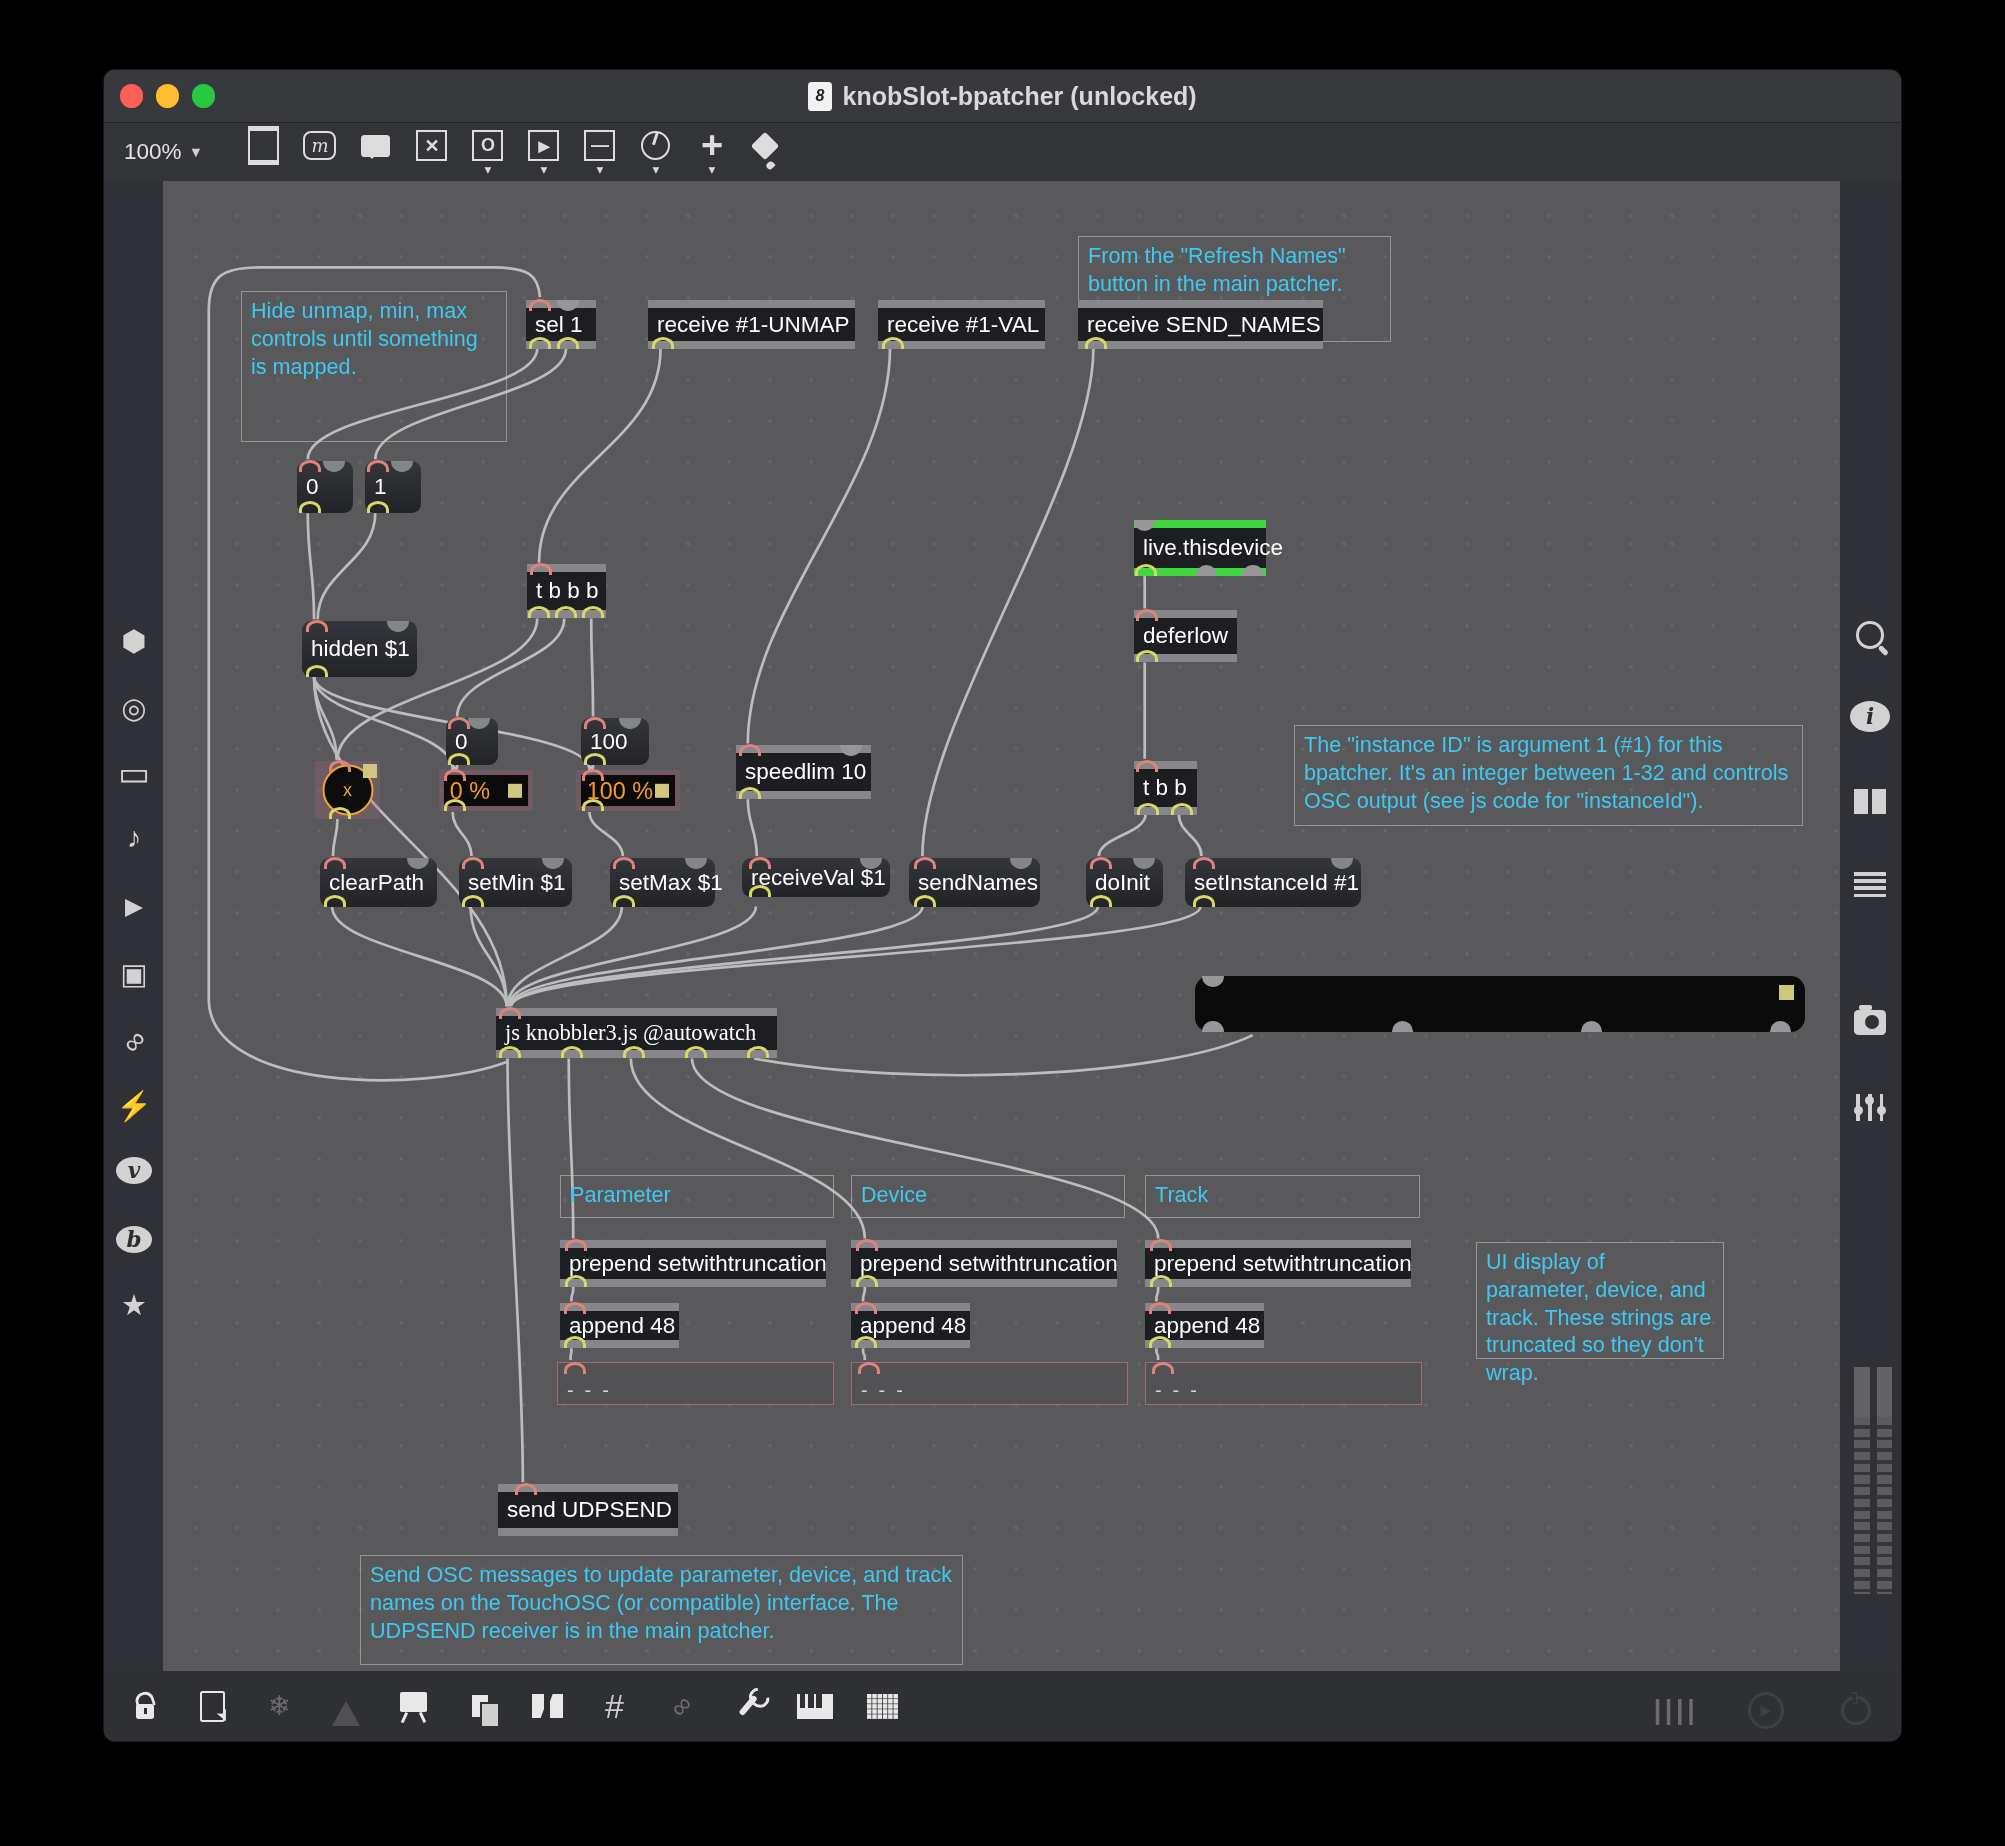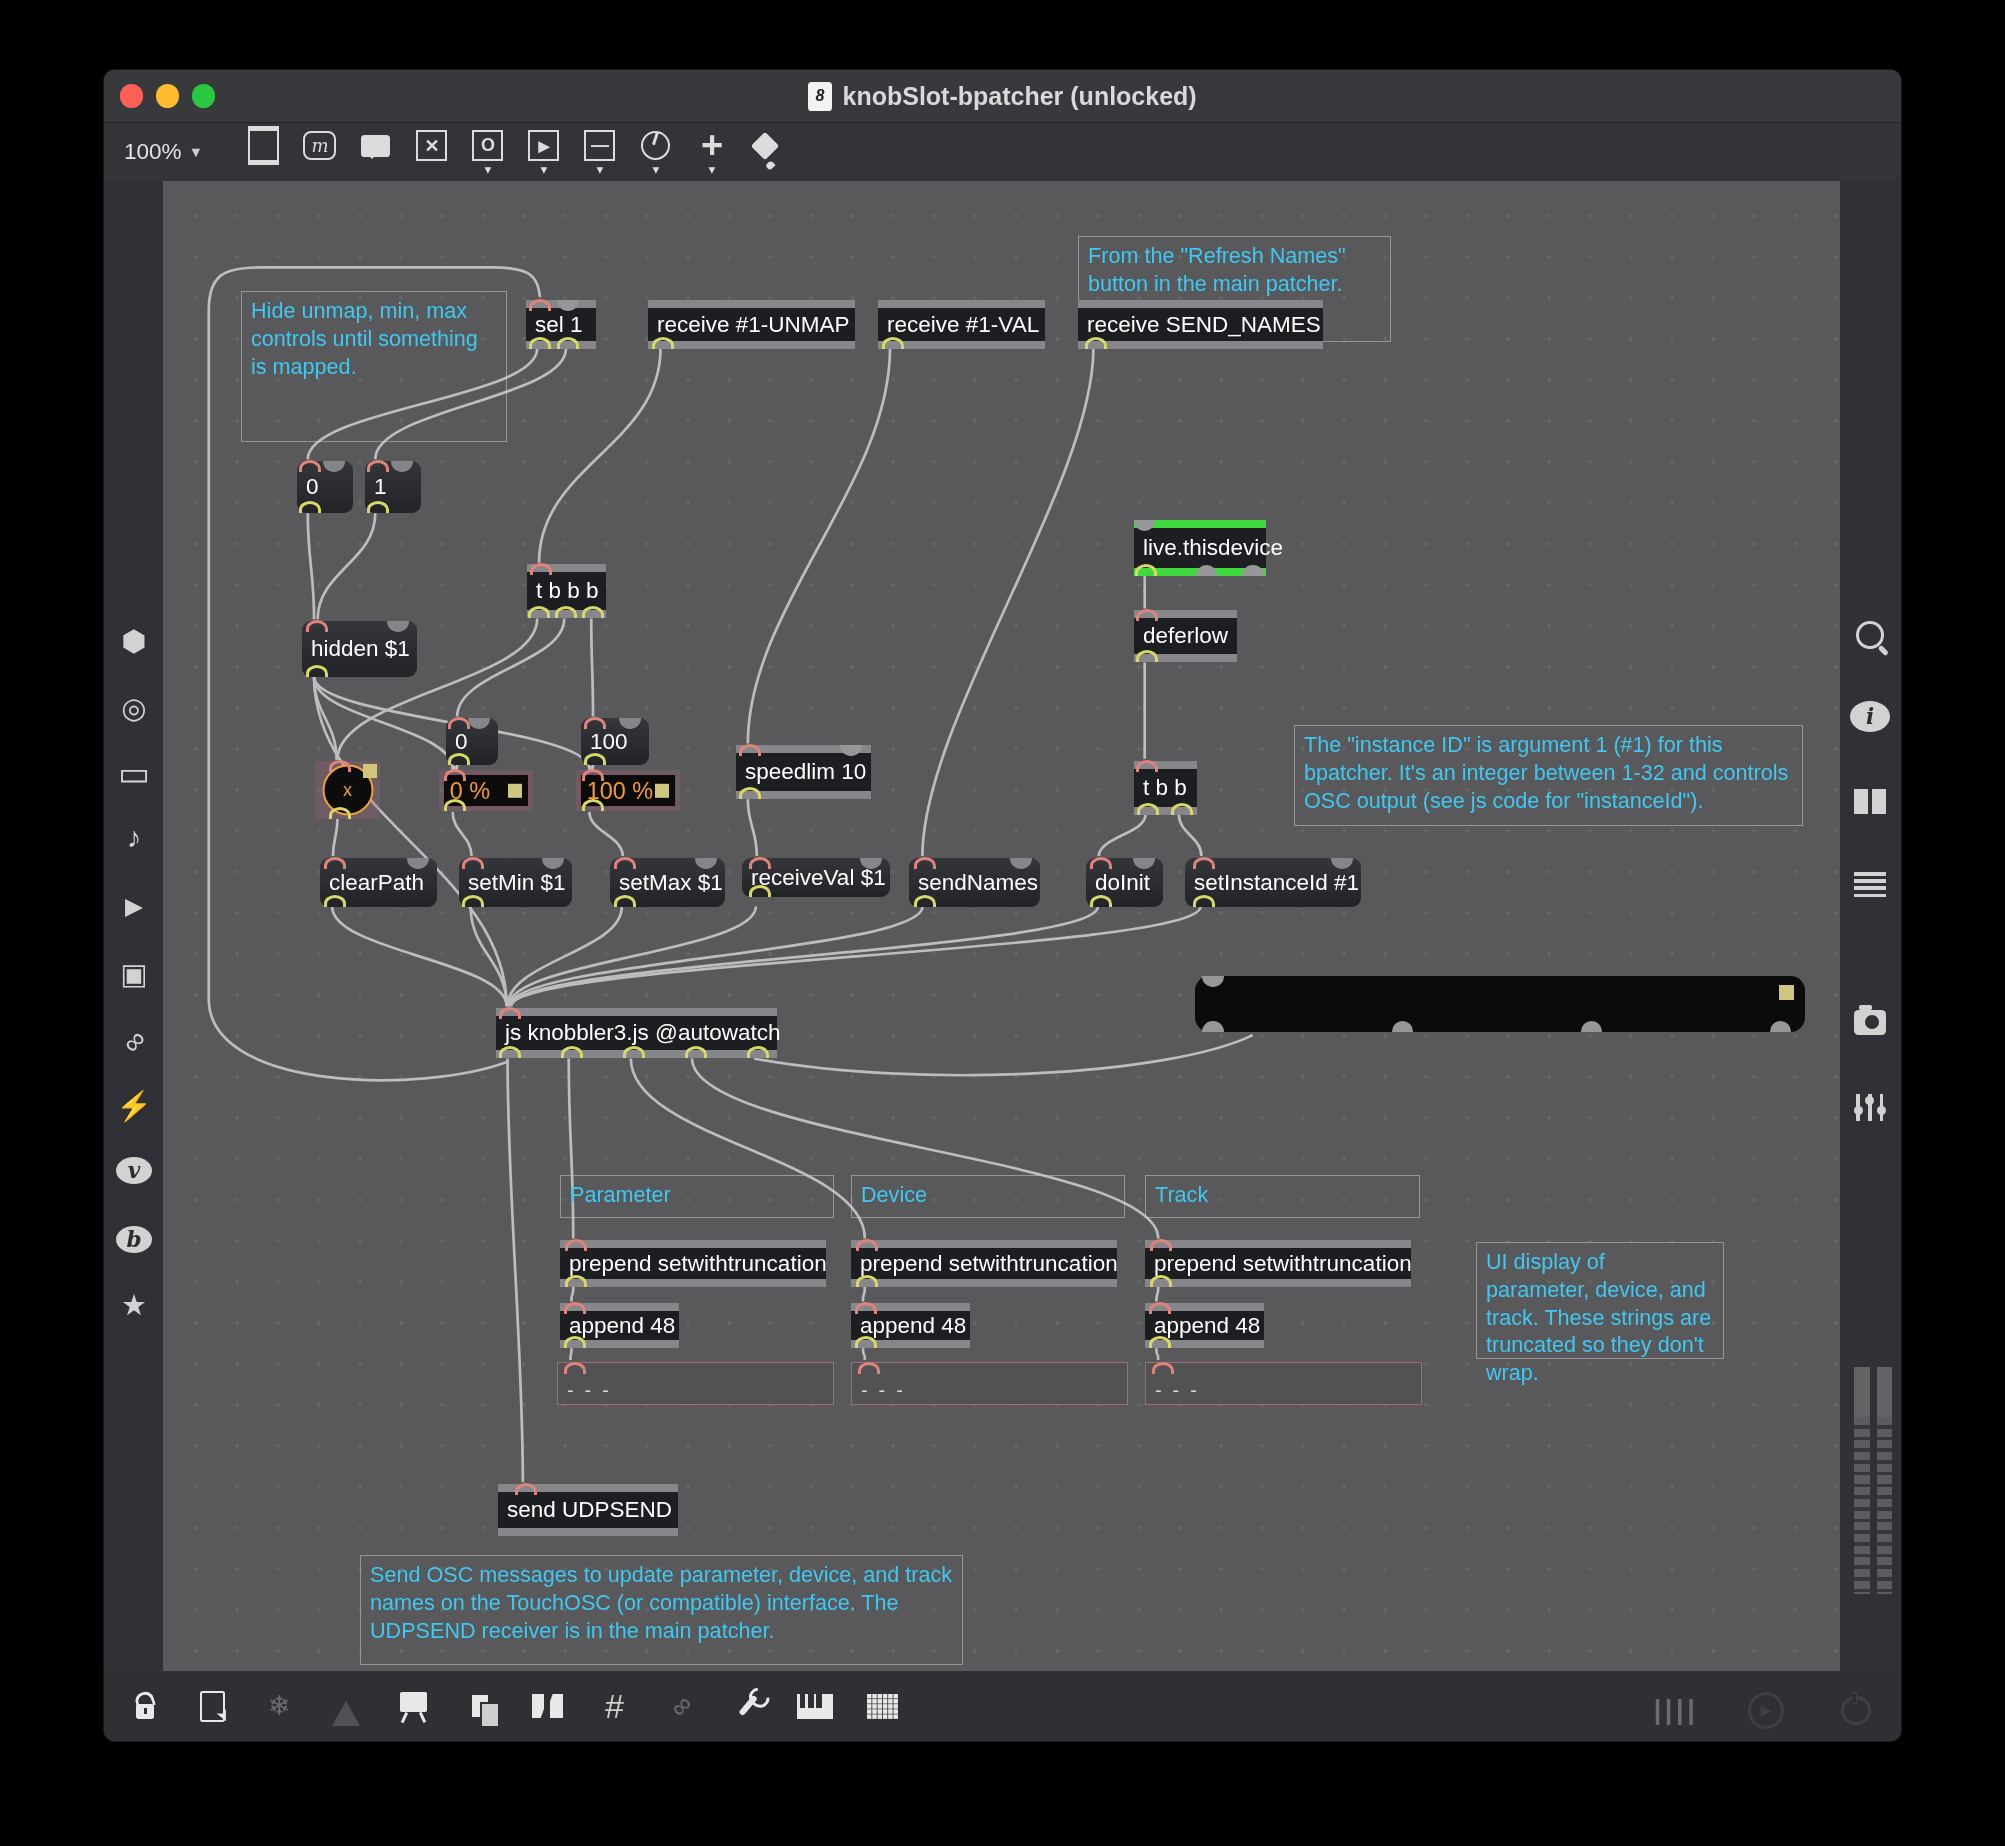--- a/index.html
+++ b/index.html
@@ -509,21 +509,21 @@
       <div class="box message" style="left: 320px; top: 858px; width: 117px; height: 49px;">
         <span class="lbl">clearPath</span>
         <span class="arc top" style="left: calc(10% - 8px);"></span>
         <span class="arc bot out" style="left: calc(10% - 8px);"></span>
       </div>
       <div class="box message" style="left: 459px; top: 858px; width: 113px; height: 49px;">
         <span class="lbl">setMin $1</span>
         <span class="arc top" style="left: calc(10% - 8px);"></span>
         <span class="arc bot out" style="left: calc(10% - 8px);"></span>
       </div>
-      <div class="box message" style="left: 610px; top: 858px; width: 115px; height: 49px;">
+      <div class="box message" style="left: 610px; top: 858px; width: 105px; height: 49px;">
         <span class="lbl">setMax $1</span>
         <span class="arc top" style="left: calc(10% - 8px);"></span>
         <span class="arc bot out" style="left: calc(10% - 8px);"></span>
       </div>
       <div class="box message" style="left: 742px; top: 858px; width: 148px; height: 39px;">
         <span class="lbl">receiveVal $1</span>
         <span class="arc top" style="left: calc(10% - 8px);"></span>
         <span class="arc bot out" style="left: calc(10% - 8px);"></span>
       </div>
       <div class="box message" style="left: 909px; top: 858px; width: 131px; height: 49px;">
@@ -534,21 +534,21 @@
       <div class="box message" style="left: 1086px; top: 858px; width: 77px; height: 49px;">
         <span class="lbl">doInit</span>
         <span class="arc top" style="left: calc(16% - 8px);"></span>
         <span class="arc bot out" style="left: calc(16% - 8px);"></span>
       </div>
       <div class="box message" style="left: 1185px; top: 858px; width: 176px; height: 49px;">
         <span class="lbl">setInstanceId #1</span>
         <span class="arc top" style="left: calc(9% - 8px);"></span>
         <span class="arc bot out" style="left: calc(9% - 8px);"></span>
       </div>
-      <div class="box object" style="left: 496px; top: 1008px; width: 281px; height: 50px;">
+      <div class="box object" style="left: 496px; top: 1008px; width: 281px; height: 50px; font-family: Liberation Serif, serif;">
         <div class="strip t"></div>
         <div class="strip b"></div>
         <span class="lbl">js knobbler3.js @autowatch</span>
         <span class="arc top" style="left: calc(4% - 8px);"></span>
         <span class="arc bot out" style="left: calc(4% - 8px);"></span>
         <span class="arc bot out" style="left: calc(26% - 8px);"></span>
         <span class="arc bot out" style="left: calc(48% - 8px);"></span>
         <span class="arc bot out" style="left: calc(70% - 8px);"></span>
         <span class="arc bot out" style="left: calc(92% - 8px);"></span>
       </div>

